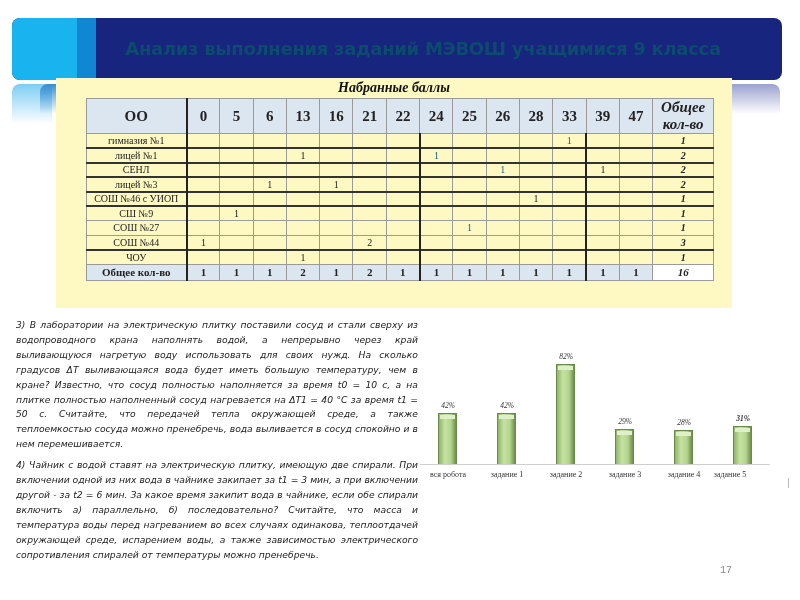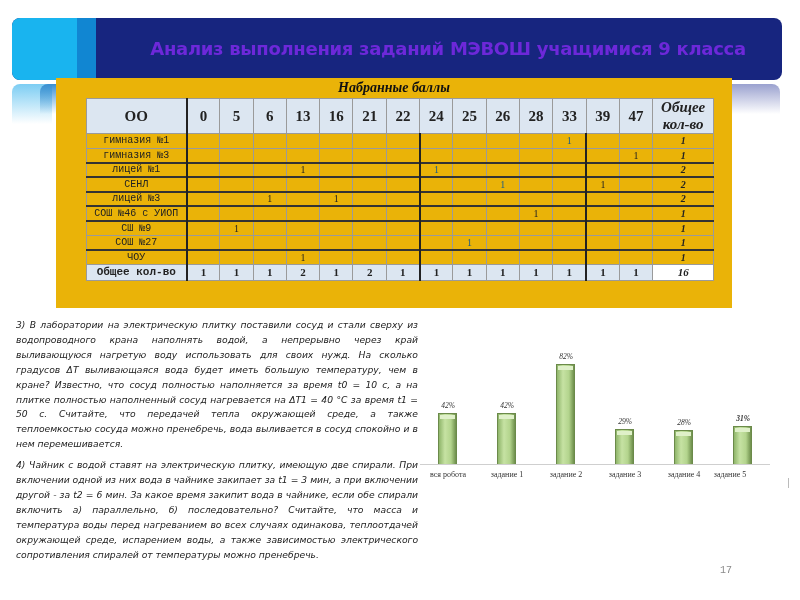--- a/index.html
+++ b/index.html
@@ -5,32 +5,32 @@
   * { box-sizing: border-box; margin: 0; padding: 0; }
   html, body { width: 800px; height: 600px; background: #ffffff; overflow: hidden; }
   body { position: relative; font-family: "Liberation Sans", sans-serif; }
 
   
   .hdr-band { position: absolute; left: 12px; top: 18px; width: 770px; height: 62px; background: #17257f; border-radius: 8px; }
   .hdr-tab1 { position: absolute; left: 12px; top: 18px; width: 65px; height: 62px; background: #19b4ef; border-radius: 8px 0 0 8px; }
   .hdr-tab2 { position: absolute; left: 50px; top: 18px; width: 46px; height: 62px; background: #1186d2; border-radius: 8px 0 0 8px; }
   .hdr-tab1 { z-index: 2; }
   .hdr-tab2 { z-index: 1; }
-  .hdr-title { position: absolute; left: 108px; top: 18px; width: 680px; height: 62px; color: #6d28d9; font-weight: bold; font-size: 18px; line-height: 62px; text-align: center; z-index: 3; font-family: "DejaVu Sans", sans-serif; letter-spacing: -0.3px; }
+  .hdr-title { position: absolute; left: 83px; top: 18px; width: 680px; height: 62px; color: #0c4a6e; font-weight: bold; font-size: 18px; line-height: 62px; text-align: center; z-index: 3; font-family: "DejaVu Sans", sans-serif; letter-spacing: -0.3px; }
   .refl-left1 { position: absolute; left: 12px; top: 84px; width: 40px; height: 40px; border-radius: 8px 0 0 0; background: linear-gradient(#7ccdf3, rgba(255,255,255,0)); }
   .refl-left2 { position: absolute; left: 40px; top: 84px; width: 18px; height: 30px; border-radius: 8px 0 0 0; background: linear-gradient(#3a8fd0, rgba(255,255,255,0)); }
   .refl-right { position: absolute; left: 730px; top: 84px; width: 50px; height: 30px; border-radius: 0 8px 0 0; background: linear-gradient(#9aa1cf, rgba(255,255,255,0)); }
 
   
-  .table-panel { position: absolute; left: 56px; top: 78px; width: 676px; height: 230px; background: #eab308; z-index: 4; }
+  .table-panel { position: absolute; left: 56px; top: 78px; width: 676px; height: 230px; background: #fef9c3; z-index: 4; }
   .table-title { position: absolute; left: 0; top: 2px; width: 676px; text-align: center; font-family: "Liberation Serif", serif; font-style: italic; font-weight: bold; font-size: 14px; color: #111; }
   table.scores { position: absolute; left: 30px; top: 20px; border-collapse: collapse; font-family: "Liberation Serif", serif; font-size: 10px; color: #222; }
   table.scores td, table.scores th { border: 1px solid #9a9a9a; height: 14.5px; text-align: center; padding: 0; }
   table.scores th { background: #dce6f1; font-weight: bold; height: 30px; font-size: 15px; }
-  table.scores td.oo { width: 100px; font-family: Liberation Mono, monospace; }
+  table.scores td.oo { width: 100px; }
   table.scores td.num, table.scores th.num { width: 33.3px; }
   table.scores .total { width: 61px; font-style: italic; font-weight: bold; }
   table.scores tr.sum td { background: #dce6f1; font-weight: bold; font-size: 11px; height: 16px; }
   table.scores tr.sum td.total { background: #ffffff; }
   table.scores .thick-l { border-left: 2px solid #222; }
   table.scores tr.thick-t td { border-top: 2px solid #333; }
   table.scores td.v-blue { color: #1a5c8a; }
 
   
   .problems { position: absolute; left: 16px; top: 318px; width: 402px; font-family: "DejaVu Sans", sans-serif; font-style: italic; font-size: 9.2px; line-height: 14.9px; color: #222; text-align: justify; }
@@ -93,38 +93,20 @@
           <td class="num"></td>
           <td class="num thick-l v-blue"></td>
           <td class="num v-blue"></td>
           <td class="num v-blue"></td>
           <td class="num"></td>
           <td class="num v-blue">1</td>
           <td class="num thick-l"></td>
           <td class="num"></td>
           <td class="total">1</td>
         </tr>
-        <tr>
-          <td class="oo">гимназия №3</td>
-          <td class="num thick-l"></td>
-          <td class="num"></td>
-          <td class="num"></td>
-          <td class="num"></td>
-          <td class="num"></td>
-          <td class="num"></td>
-          <td class="num"></td>
-          <td class="num thick-l v-blue"></td>
-          <td class="num v-blue"></td>
-          <td class="num v-blue"></td>
-          <td class="num"></td>
-          <td class="num v-blue"></td>
-          <td class="num thick-l"></td>
-          <td class="num">1</td>
-          <td class="total">1</td>
-        </tr>
         <tr class="thick-t">
           <td class="oo">лицей №1</td>
           <td class="num thick-l"></td>
           <td class="num"></td>
           <td class="num"></td>
           <td class="num">1</td>
           <td class="num"></td>
           <td class="num"></td>
           <td class="num"></td>
           <td class="num thick-l v-blue">1</td>
@@ -218,20 +200,38 @@
           <td class="num"></td>
           <td class="num"></td>
           <td class="num thick-l v-blue"></td>
           <td class="num v-blue">1</td>
           <td class="num v-blue"></td>
           <td class="num"></td>
           <td class="num v-blue"></td>
           <td class="num thick-l"></td>
           <td class="num"></td>
           <td class="total">1</td>
+        </tr>
+        <tr>
+          <td class="oo">СОШ №44</td>
+          <td class="num thick-l">1</td>
+          <td class="num"></td>
+          <td class="num"></td>
+          <td class="num"></td>
+          <td class="num"></td>
+          <td class="num">2</td>
+          <td class="num"></td>
+          <td class="num thick-l v-blue"></td>
+          <td class="num v-blue"></td>
+          <td class="num v-blue"></td>
+          <td class="num"></td>
+          <td class="num v-blue"></td>
+          <td class="num thick-l"></td>
+          <td class="num"></td>
+          <td class="total">3</td>
         </tr>
         <tr class="thick-t">
           <td class="oo">ЧОУ</td>
           <td class="num thick-l"></td>
           <td class="num"></td>
           <td class="num"></td>
           <td class="num">1</td>
           <td class="num"></td>
           <td class="num"></td>
           <td class="num"></td>

